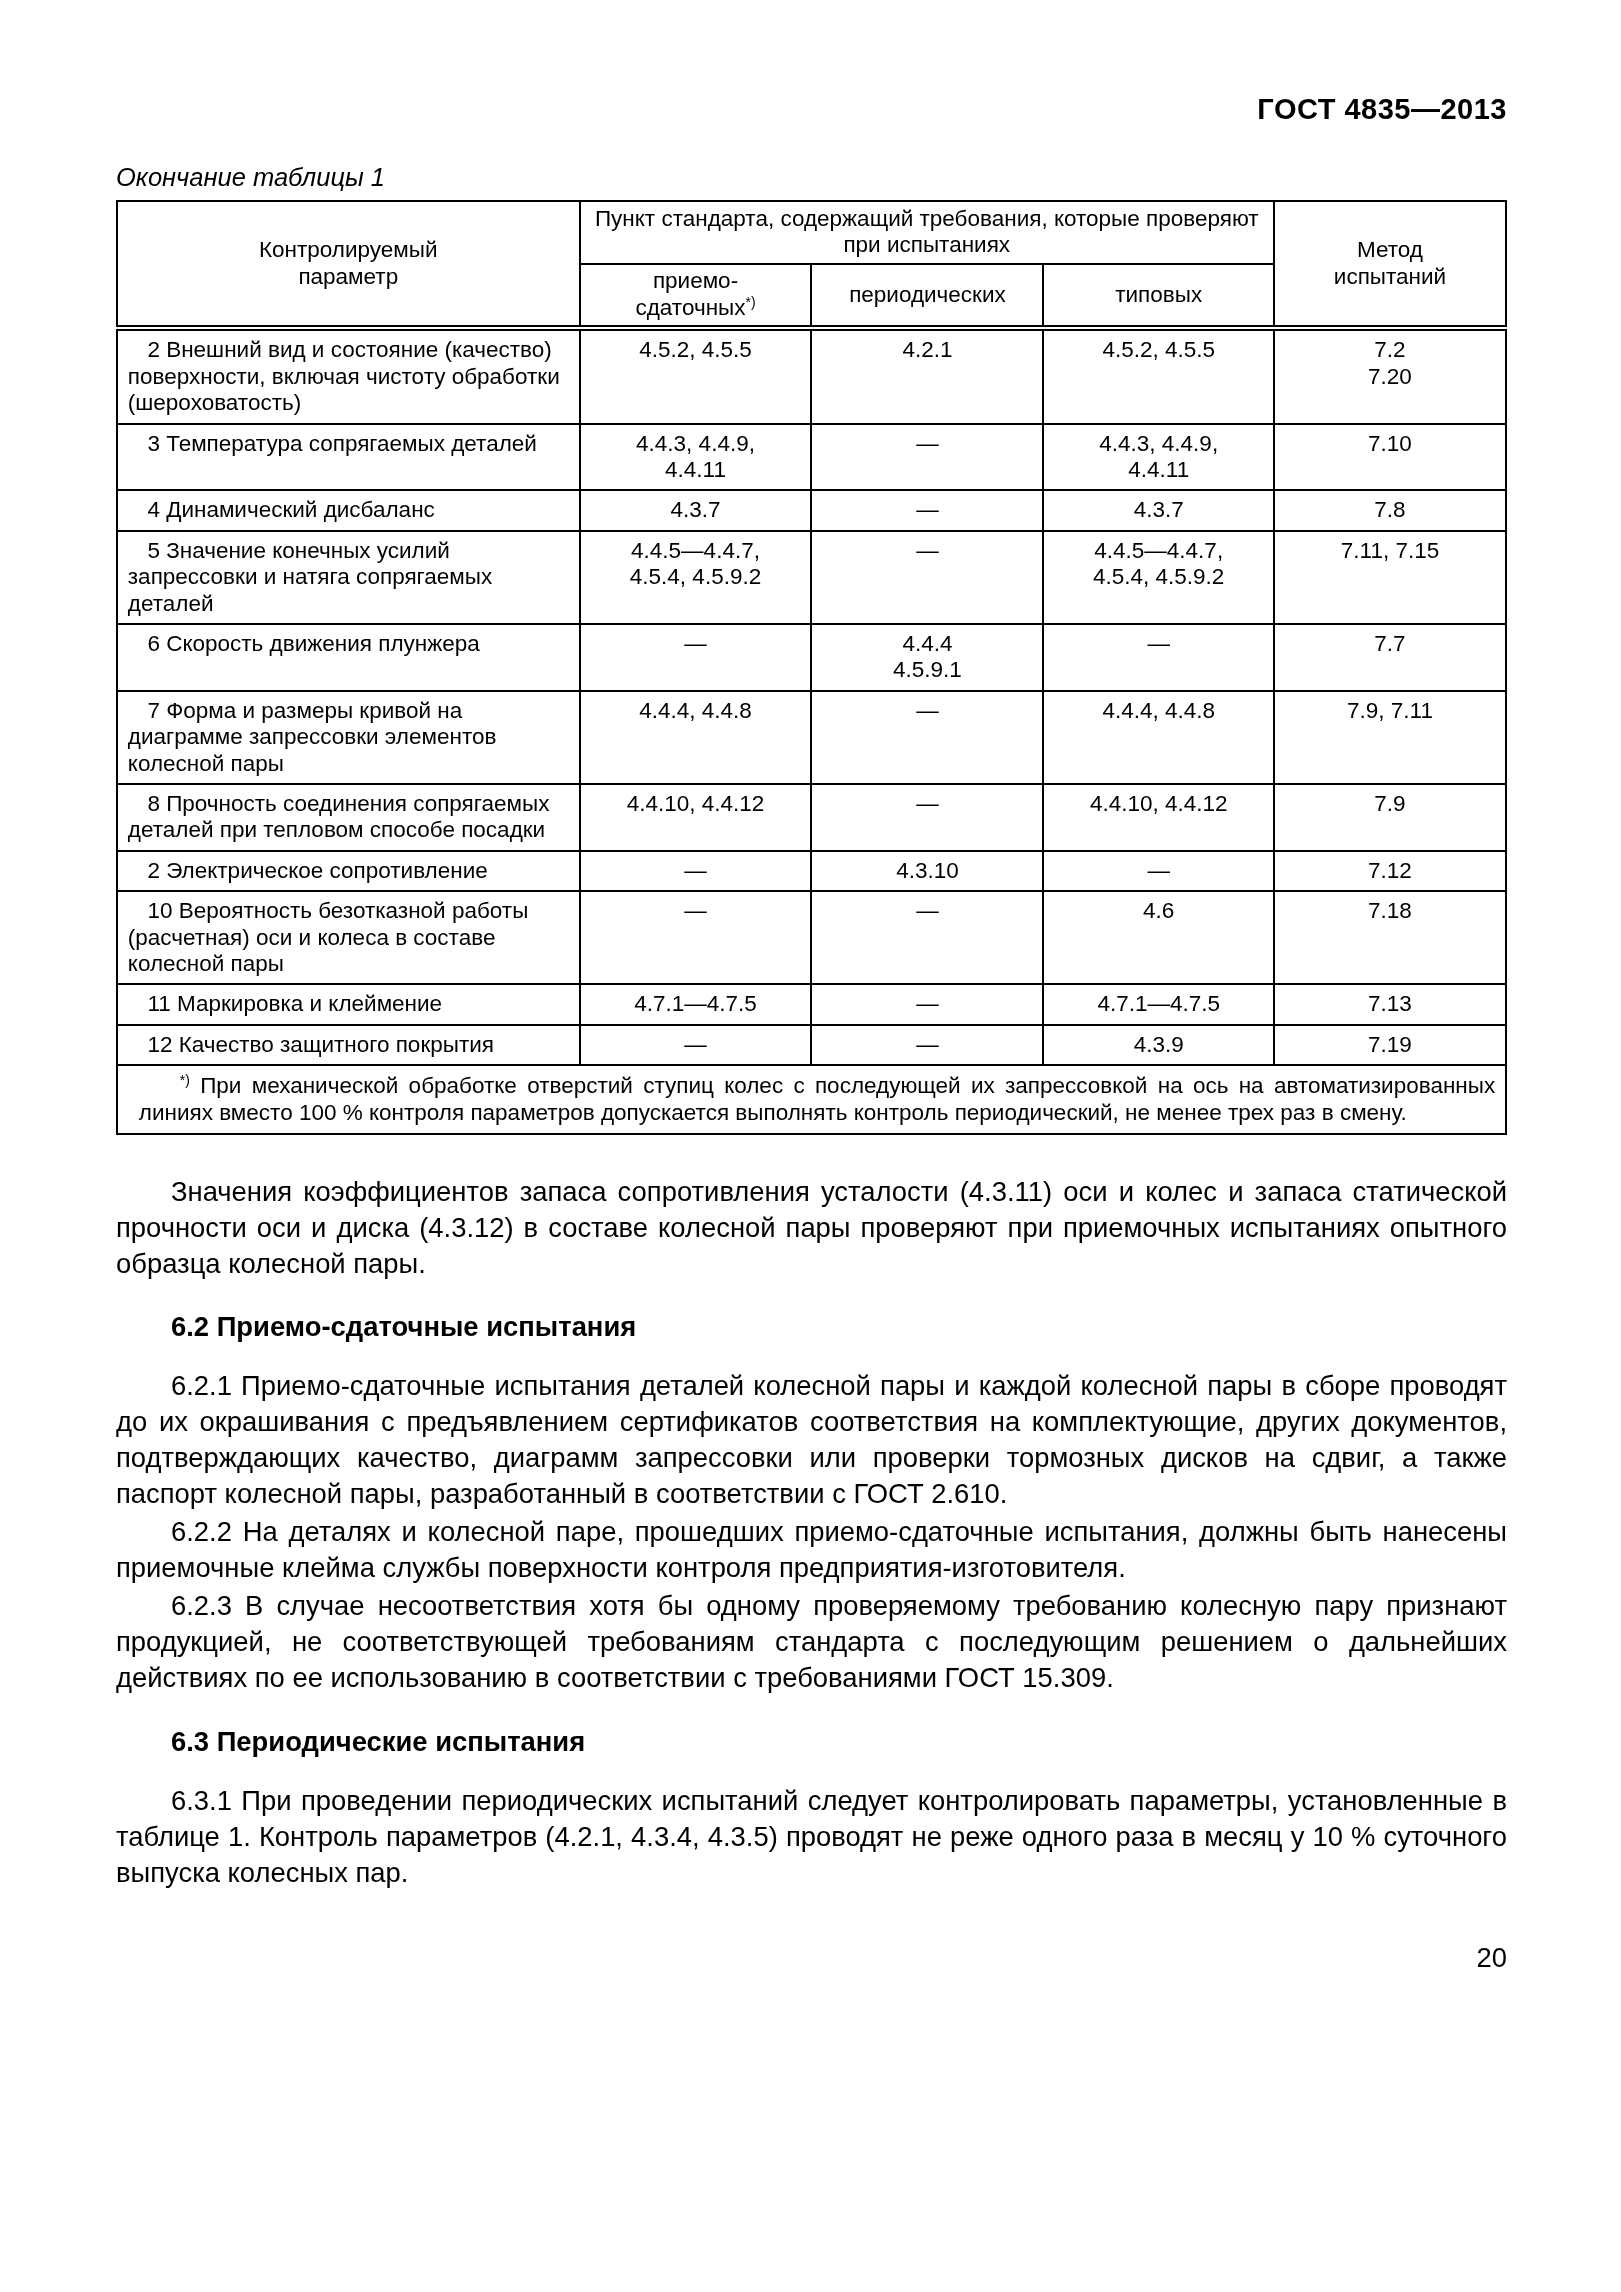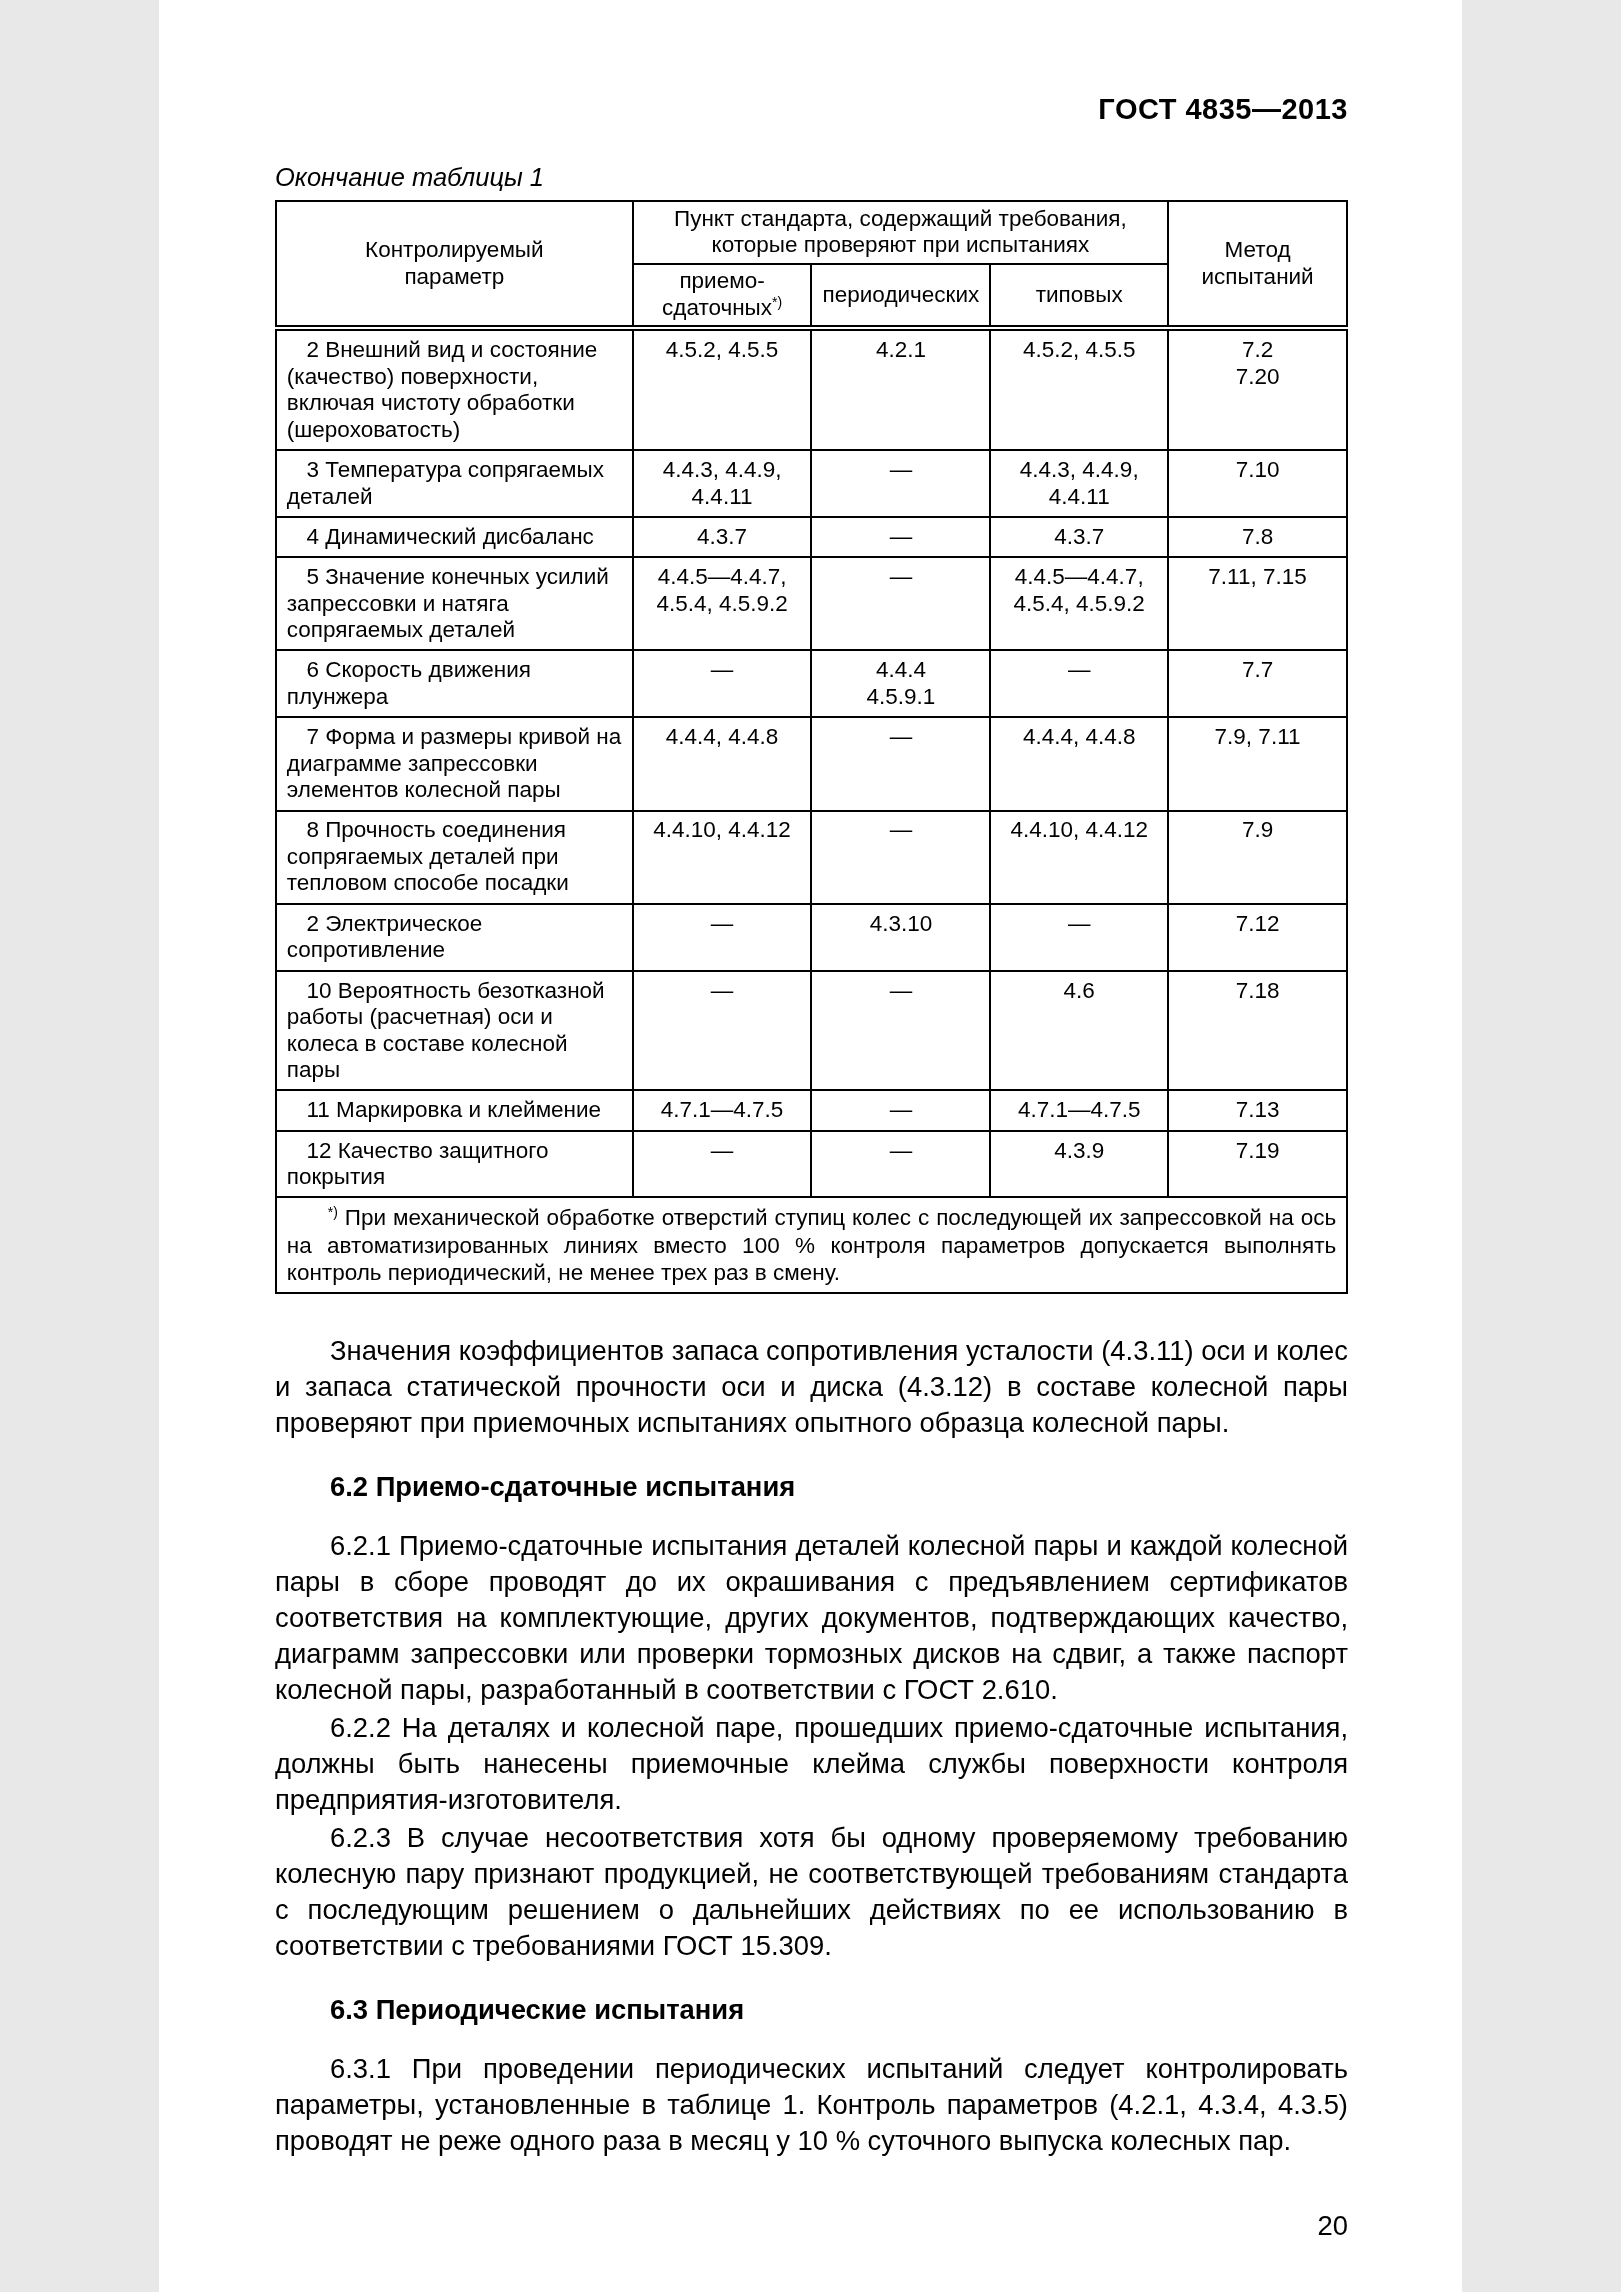--- a/index.html
+++ b/index.html
@@ -1,34 +1,34 @@
 <!DOCTYPE html>
 <html><head>
 <meta charset="utf-8">
 <style>
   * { margin:0; padding:0; box-sizing:border-box; }
   html,body { background:#e8e8e8; }
   body { font-family:"Liberation Sans", sans-serif; color:#000; }
   .page {
-    width:1303px; height:2293px; background:#ffffff; margin:0 auto;
+    width:1621px; height:2293px; background:#ffffff; margin:0 auto;
     padding:93px 114px 0 116px; position:relative;
   }
   .doc-header { text-align:right; font-weight:bold; font-size:29px; letter-spacing:0.5px; margin-bottom:37px; }
   .table-caption { font-style:italic; font-size:25.5px; margin-bottom:7.8px; }
 
   table.gost { border-collapse:collapse; width:100%; font-size:22.5px; line-height:26.5px; table-layout:fixed; }
   table.gost th, table.gost td { border:2px solid #000; padding:5.9px 9.8px; font-weight:normal; }
   table.gost thead th { text-align:center; vertical-align:middle; padding:3.9px 5.9px; }
   table.gost .sep { border-bottom:6.9px double #000; }
   td.param { text-align:left; vertical-align:top; text-indent:19.6px; }
   td.val { text-align:center; vertical-align:top; white-space:pre-line; }
   .pre { white-space:pre-line; }
   sup { font-size:0.62em; vertical-align:super; line-height:0; }
   td.footnote-cell { padding:7.8px 11.8px 9.8px; }
-  .footnote { font-size:22.5px; line-height:27.4px; text-align:justify; text-indent:41px; }
+  .footnote { font-size:22.5px; line-height:27.4px; text-align:justify; text-indent:41px;margin-left:11px; }
 
   .bodytext { margin-top:39px; font-size:27.4px; line-height:36px; }
   .para { text-indent:55px; text-align:justify; margin-bottom:2px; }
   .heading { font-weight:bold; text-indent:55px; margin:27.4px 0 23.5px; font-size:27.4px; }
   .page-num { text-align:right; font-size:27.4px; margin-top:51px; }
 </style>
 </head>
 <body>
 
 <div class="page">

